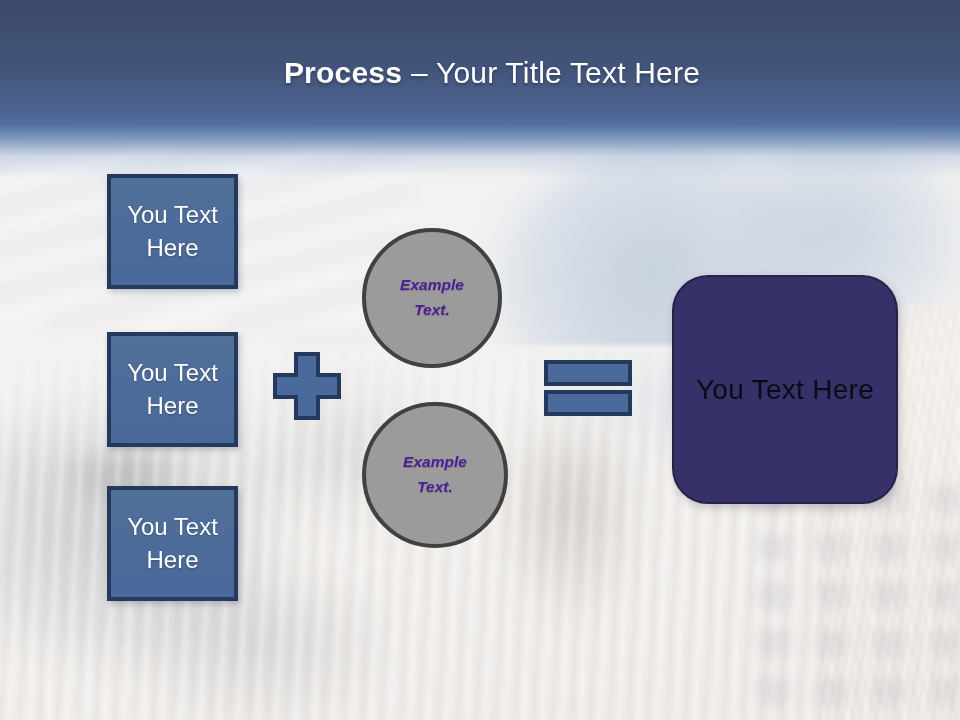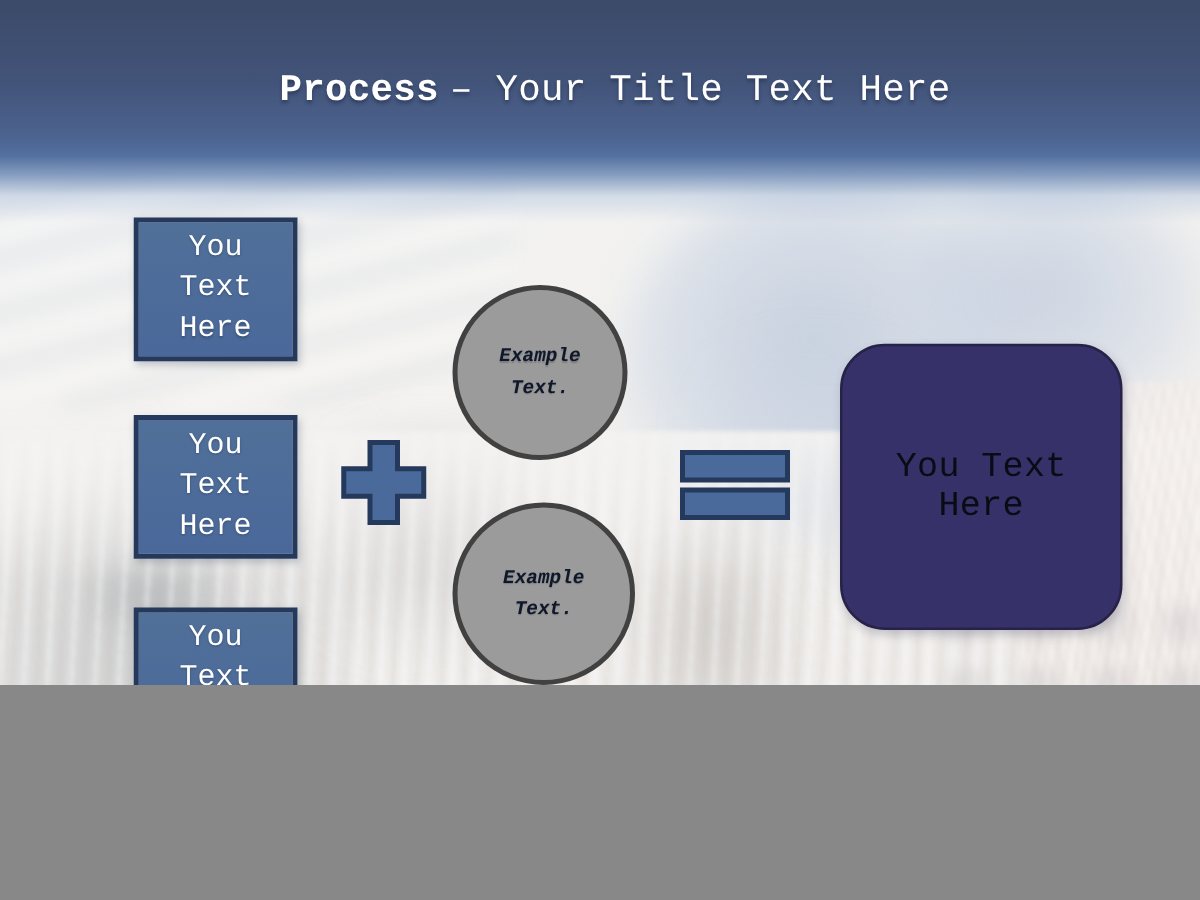--- a/index.html
+++ b/index.html
@@ -1,18 +1,18 @@
 <!DOCTYPE html>
 <html><head>
 <meta charset="utf-8">
 <style>
   html,body{margin:0;padding:0;background:#888;}
   .slide{
-    position:relative;width:960px;height:548px;overflow:hidden;
-    font-family:Liberation Mono, monospace;
+    position:relative;width:960px;height:720px;overflow:hidden;
+    font-family:Liberation Sans, sans-serif;
     background:linear-gradient(168deg,#eef0f4 0%,#f3f2f0 45%,#efecea 100%);
   }
   .slide *{box-sizing:border-box;}
   
   .bg{position:absolute;pointer-events:none;}
   .bg-heart-l{left:490px;top:145px;width:330px;height:280px;border-radius:50%;
     background:radial-gradient(ellipse at 50% 45%,rgba(188,200,219,.8) 0%,rgba(203,213,228,.55) 55%,rgba(230,236,243,0) 78%);
     filter:blur(16px);transform:rotate(-10deg);}
   .bg-heart-r{left:720px;top:140px;width:250px;height:210px;border-radius:50%;
     background:radial-gradient(ellipse at 45% 45%,rgba(190,201,220,.75) 0%,rgba(208,217,230,.5) 55%,rgba(235,239,245,0) 78%);
@@ -80,21 +80,21 @@
   }
   .sq span{display:block;width:112px;}
   .sq1{top:174px;} .sq2{top:332px;} .sq3{top:486px;}
   .op{position:absolute;}
   .op-plus{left:272px;top:351px;}
   .op-eq{left:543px;top:359px;}
   .circle{
     position:absolute;border-radius:50%;
     background:#9b9b9b;border:4px solid #414141;
     display:flex;align-items:center;justify-content:center;text-align:center;
-    color:#0f172a;font-weight:bold;font-style:italic;font-size:15.5px;line-height:1.6;
+    color:#4c1d95;font-weight:bold;font-style:italic;font-size:15.5px;line-height:1.6;
     text-shadow:0 1px 1px rgba(0,0,0,.2);
   }
   .circle span{display:block;width:90px;}
   .c1{left:362px;top:228px;width:140px;height:140px;}
   .c2{left:362px;top:402px;width:146px;height:146px;}
   .result{
     position:absolute;left:672px;top:275px;width:226px;height:229px;
     border-radius:36px;background:#363169;border:2px solid #262248;
     box-shadow:2px 4px 8px rgba(60,60,90,.25);
     display:flex;align-items:center;justify-content:center;text-align:center;

